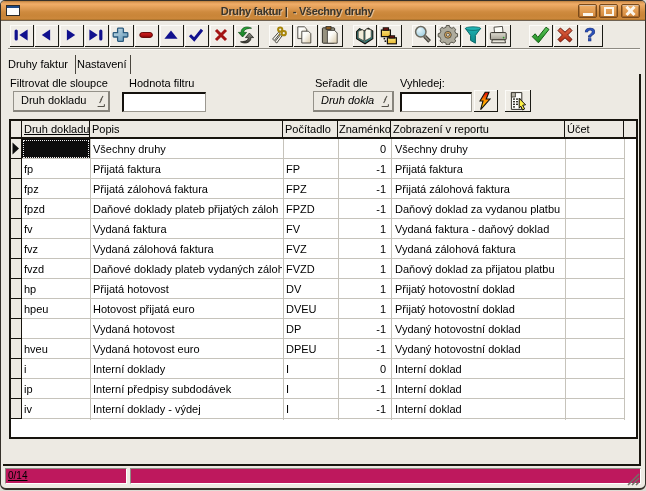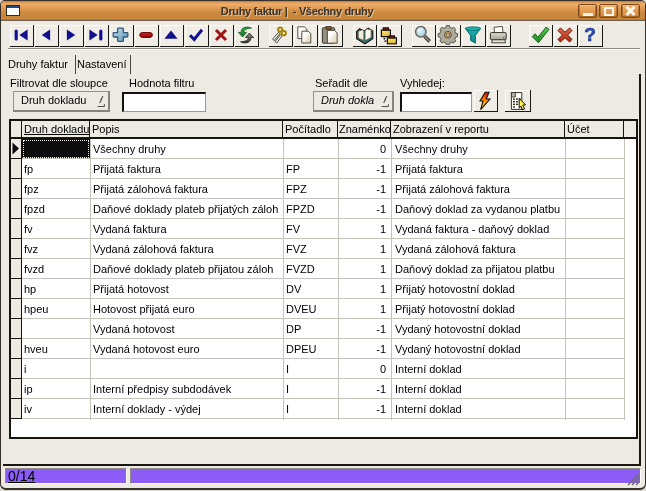--- a/index.html
+++ b/index.html
@@ -42,23 +42,23 @@
 .hcell { position:absolute; top:0; height:18px; background:#edeae3;
   border-right:1px solid #17140e; border-bottom:2px solid #17140e;
   font-size:11px; line-height:16px; padding-left:2px; color:#000; white-space:nowrap; overflow:hidden; }
 .icell { position:absolute; left:0; width:11px; height:20px; background:#edeae3;
   border-right:1px solid #17140e; border-bottom:1px solid #17140e; }
 .vline { position:absolute; top:18px; width:1px; height:281px; background:#c6c3bb; }
 .hline { position:absolute; left:11px; width:602px; height:1px; background:#c6c3bb; }
 .cell { position:absolute; font-size:11px; line-height:20px; color:#000; white-space:nowrap; overflow:hidden; }
 #selcell { position:absolute; left:11px; top:18px; width:68px; height:20px; background:#0c0c0c; }
 #selcell:before { content:""; position:absolute; left:1px; top:1px; right:1px; bottom:1px; border:1px dotted #efefef; }
-.spanel { position:absolute; top:467px; height:16px; background:#8b5cf6;
+.spanel { position:absolute; top:467px; height:16px; background:#be185d;
   border:1px solid; border-color:#908d85 #ffffff #ffffff #908d85;
-  font-size:14px; line-height:14px; padding-left:2px; color:#000;text-decoration:underline; }
+  font-size:10px; line-height:14px; padding-left:2px; color:#000;text-decoration:underline; }
 </style>
 </head>
 <body>
 <div id="win">
   <svg width="0" height="0" style="position:absolute">
       <defs>
 <linearGradient id="gplus" x1="0" y1="0" x2="1" y2="1">
           <stop offset="0" stop-color="#c9dfe9"></stop>
           <stop offset="1" stop-color="#5e93b4"></stop>
         </linearGradient>
@@ -374,21 +374,21 @@
 <div class="cell" style="left:82px;top:98px;width:189px;">Vydaná faktura</div>
 <div class="cell" style="left:275px;top:98px;width:51px;">FV</div>
 <div class="cell" style="left:327px;top:98px;width:48px;text-align:right;">1</div>
 <div class="cell" style="left:384px;top:98px;width:169px;">Vydaná faktura - daňový doklad</div>
 <div class="cell" style="left:13px;top:118px;width:64px;">fvz</div>
 <div class="cell" style="left:82px;top:118px;width:189px;">Vydaná zálohová faktura</div>
 <div class="cell" style="left:275px;top:118px;width:51px;">FVZ</div>
 <div class="cell" style="left:327px;top:118px;width:48px;text-align:right;">1</div>
 <div class="cell" style="left:384px;top:118px;width:169px;">Vydaná zálohová faktura</div>
 <div class="cell" style="left:13px;top:138px;width:64px;">fvzd</div>
-<div class="cell" style="left:82px;top:138px;width:189px;">Daňové doklady plateb přijatou záloh</div>
+<div class="cell" style="left:82px;top:138px;width:189px;">Daňové doklady plateb vydaných záloh</div>
 <div class="cell" style="left:275px;top:138px;width:51px;">FVZD</div>
 <div class="cell" style="left:327px;top:138px;width:48px;text-align:right;">1</div>
 <div class="cell" style="left:384px;top:138px;width:169px;">Daňový doklad za přijatou platbu</div>
 <div class="cell" style="left:13px;top:158px;width:64px;">hp</div>
 <div class="cell" style="left:82px;top:158px;width:177px;">Přijatá hotovost</div>
 <div class="cell" style="left:275px;top:158px;width:51px;">DV</div>
 <div class="cell" style="left:327px;top:158px;width:48px;text-align:right;">1</div>
 <div class="cell" style="left:384px;top:158px;width:169px;">Přijatý hotovostní doklad</div>
 <div class="cell" style="left:13px;top:178px;width:64px;">hpeu</div>
 <div class="cell" style="left:82px;top:178px;width:189px;">Hotovost přijatá euro</div>
@@ -398,20 +398,21 @@
 <div class="cell" style="left:82px;top:198px;width:189px;">Vydaná hotovost</div>
 <div class="cell" style="left:275px;top:198px;width:51px;">DP</div>
 <div class="cell" style="left:327px;top:198px;width:48px;text-align:right;">-1</div>
 <div class="cell" style="left:384px;top:198px;width:169px;">Vydaný hotovostní doklad</div>
 <div class="cell" style="left:82px;top:218px;width:189px;">Vydaná hotovost euro</div>
 <div class="cell" style="left:13px;top:218px;width:64px;">hveu</div>
 <div class="cell" style="left:275px;top:218px;width:51px;">DPEU</div>
 <div class="cell" style="left:327px;top:218px;width:48px;text-align:right;">-1</div>
 <div class="cell" style="left:384px;top:218px;width:169px;">Vydaný hotovostní doklad</div>
 <div class="cell" style="left:13px;top:238px;width:64px;">i</div>
+<div class="cell" style="left:82px;top:238px;width:189px;">Interní doklady</div>
 <div class="cell" style="left:275px;top:238px;width:51px;">I</div>
 <div class="cell" style="left:327px;top:238px;width:48px;text-align:right;">0</div>
 <div class="cell" style="left:384px;top:238px;width:169px;">Interní doklad</div>
 <div class="cell" style="left:13px;top:258px;width:64px;">ip</div>
 <div class="cell" style="left:82px;top:258px;width:189px;">Interní předpisy subdodávek</div>
 <div class="cell" style="left:275px;top:258px;width:51px;">I</div>
 <div class="cell" style="left:327px;top:258px;width:48px;text-align:right;">-1</div>
 <div class="cell" style="left:384px;top:258px;width:169px;">Interní doklad</div>
 <div class="cell" style="left:13px;top:278px;width:64px;">iv</div>
 <div class="cell" style="left:82px;top:278px;width:189px;">Interní doklady - výdej</div>

